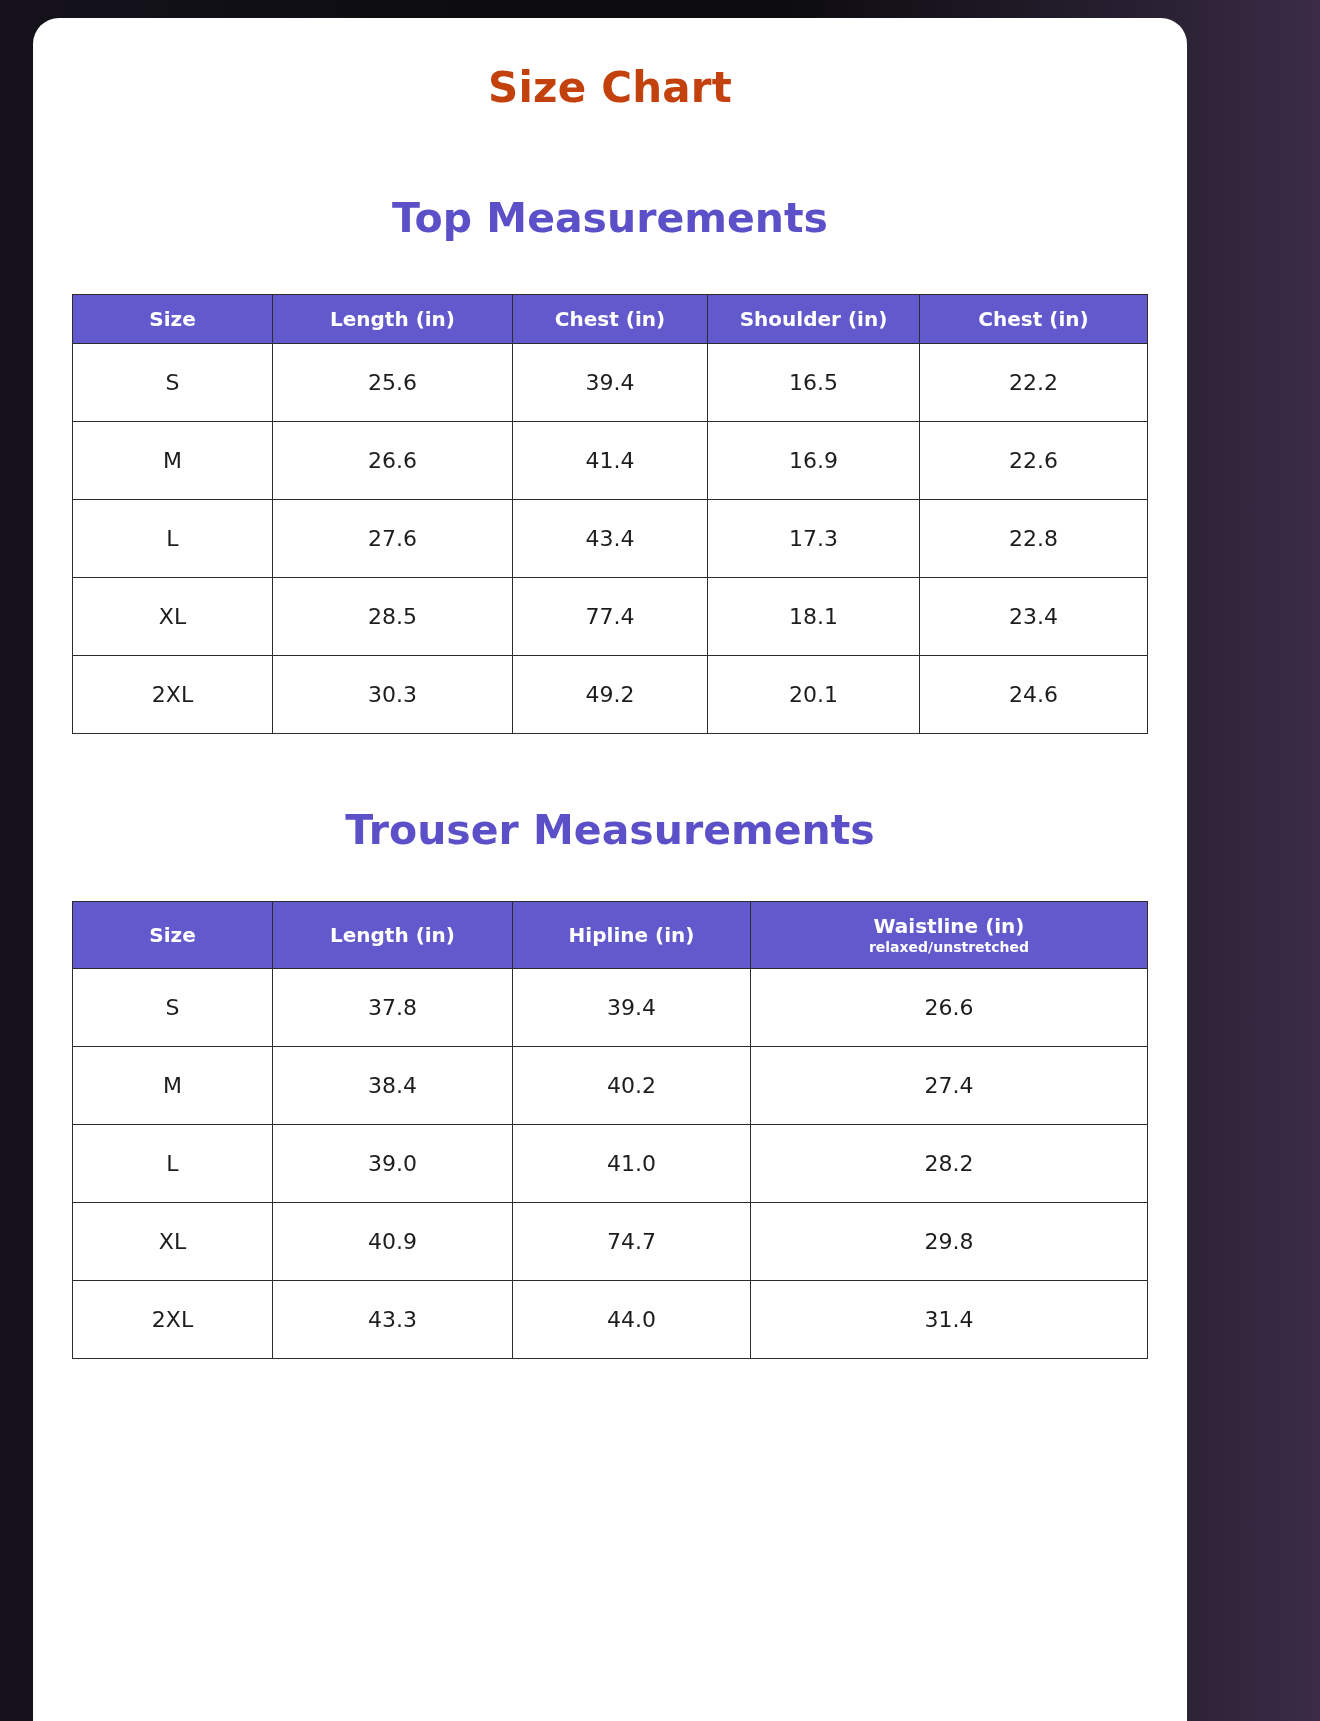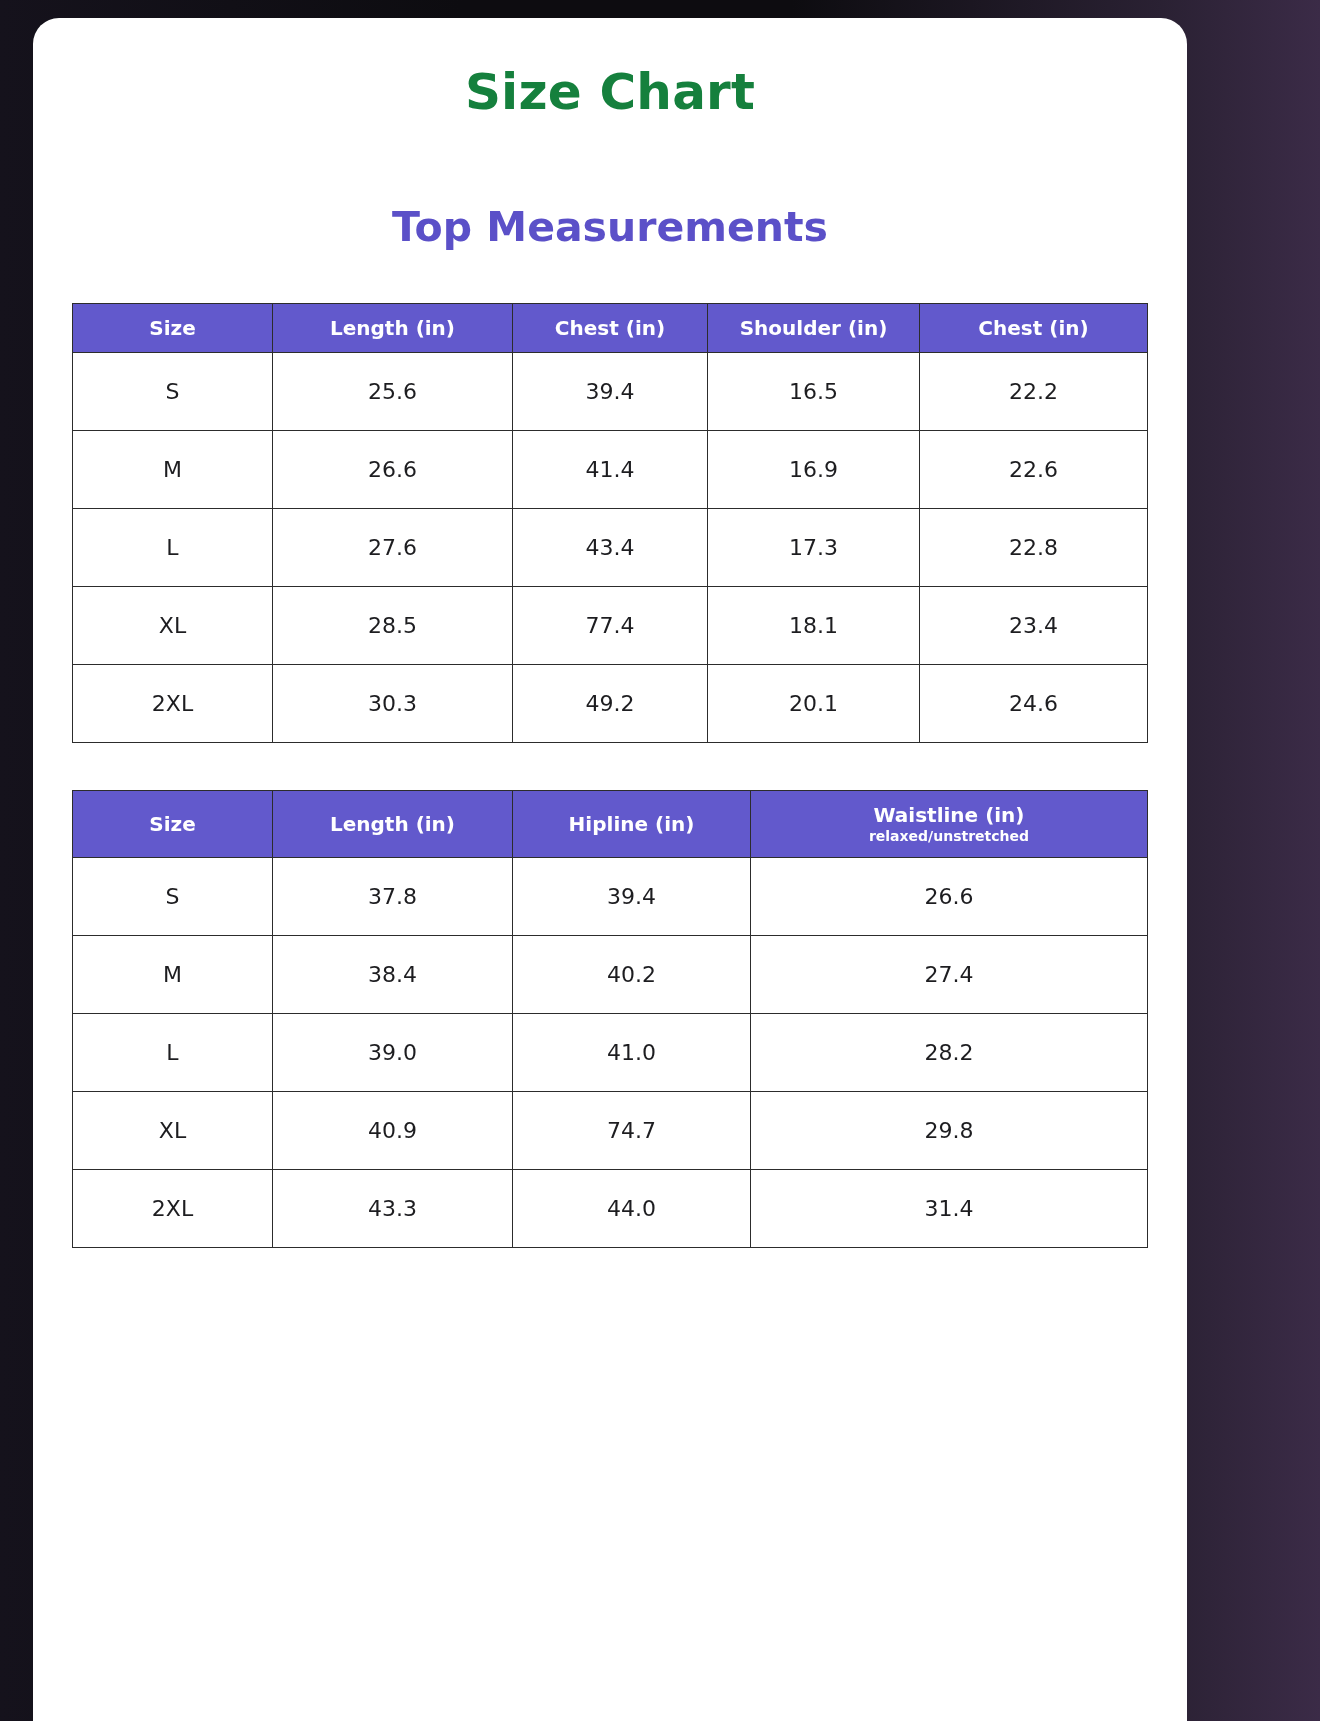--- a/index.html
+++ b/index.html
@@ -30,23 +30,23 @@
     overflow: hidden;
     box-sizing: border-box;
   }
 
   .card-inner {
     padding: 0 0 0 0;
   }
 
   .doc-title {
     text-align: center;
-    font-size: 50px;
-    font-weight: bold;
-    color: #15803d;
+    font-size: 42px;
+    font-weight: bold;
+    color: #c2410c;
     margin-top: 45px;
     letter-spacing: 0.2px;
     font-family: "DejaVu Sans", sans-serif;
   }
 
   .section-title {
     text-align: center;
     font-size: 41px;
     font-weight: bold;
     color: #5b50c8;
@@ -167,20 +167,21 @@
           <tr>
             <td>2XL</td>
             <td>30.3</td>
             <td>49.2</td>
             <td>20.1</td>
             <td>24.6</td>
           </tr>
         </tbody>
       </table>
 
+      <div class="section-title" id="trouser-section-title">Trouser Measurements</div>
 
       <table class="size-table" id="trouser-table">
         <colgroup>
           <col class="c0">
             <col class="c1">
             <col class="c2">
             <col class="c3">
         </colgroup>
         <thead>
           <tr>

